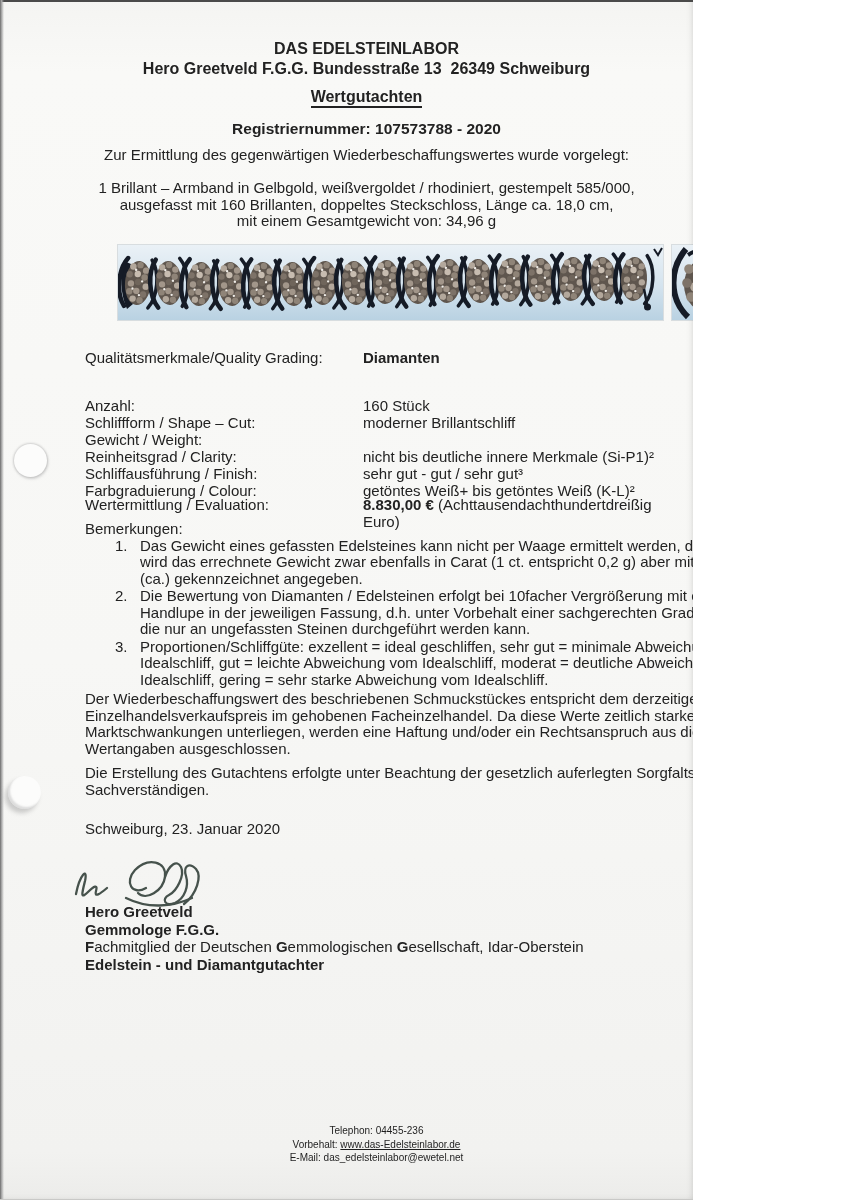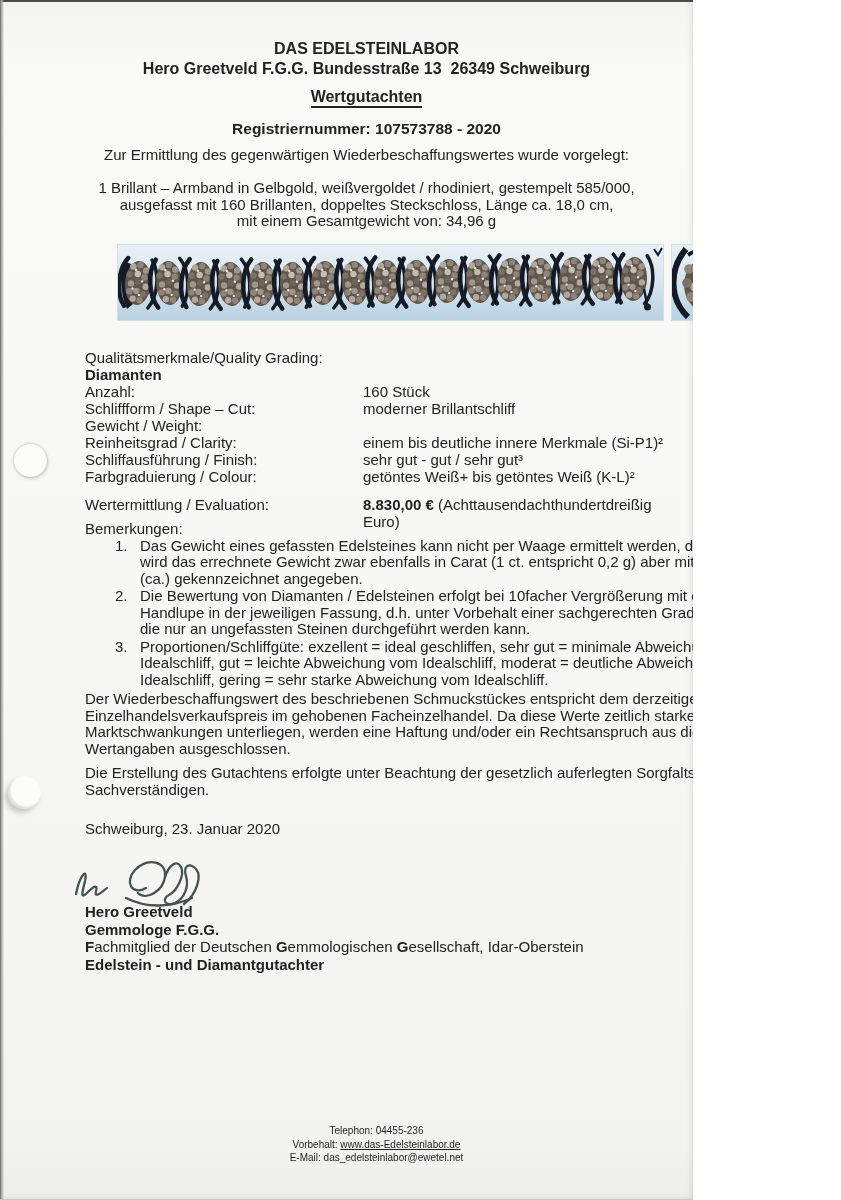--- a/index.html
+++ b/index.html
@@ -30,21 +30,21 @@
   .doc-title{font-size:16px;font-weight:700;}
   .doc-title span{border-bottom:2px solid var(--ink);padding-bottom:1px;text-align:center;}
 
   .photo-row{left:118px;top:245px;display:flex;gap:9px;}
   .photo-row svg{display:block;box-shadow:0 0 0 1px rgba(120,140,155,.25);}
 
   .grading{left:85px;right:40px;top:349px;}
   .grow{display:flex;line-height:17px;}
   .grow .glabel{width:278px;flex:none;}
   .grow .gvalue{flex:1;white-space:nowrap;}
-  .gsection{margin-bottom:0;flex-direction:column;}
+  .gsection{margin-bottom:31px;}
 
   .valuation{left:85px;right:40px;top:496px;display:flex;line-height:17px;}
   .valuation .glabel{width:278px;flex:none;}
 
   .remarks-title{left:85px;top:520px;}
   .remarks{left:115px;top:537.5px;width:652px;}
   .ritem{display:flex;line-height:16.5px;margin-bottom:1px;}
   .rnum{width:25px;flex:none;}
   .rtext{width:627px;}
 
@@ -212,21 +212,21 @@
     </div>
     <div class="grow">
       <div class="glabel">Schliffform / Shape – Cut:</div>
       <div class="gvalue">moderner Brillantschliff</div>
     </div>
     <div class="grow">
       <div class="glabel">Gewicht / Weight:</div>
     </div>
     <div class="grow">
       <div class="glabel">Reinheitsgrad / Clarity:</div>
-      <div class="gvalue">einem bis deutliche innere Merkmale (Si-P1)²</div>
+      <div class="gvalue">nicht bis deutliche innere Merkmale (Si-P1)²</div>
     </div>
     <div class="grow">
       <div class="glabel">Schliffausführung / Finish:</div>
       <div class="gvalue">sehr gut - gut / sehr gut³</div>
     </div>
     <div class="grow">
       <div class="glabel">Farbgraduierung / Colour:</div>
       <div class="gvalue">getöntes Weiß+ bis getöntes Weiß (K-L)²</div>
     </div>
   </div>

